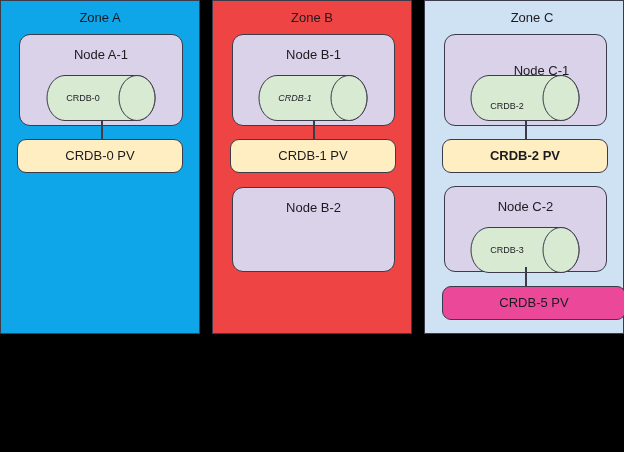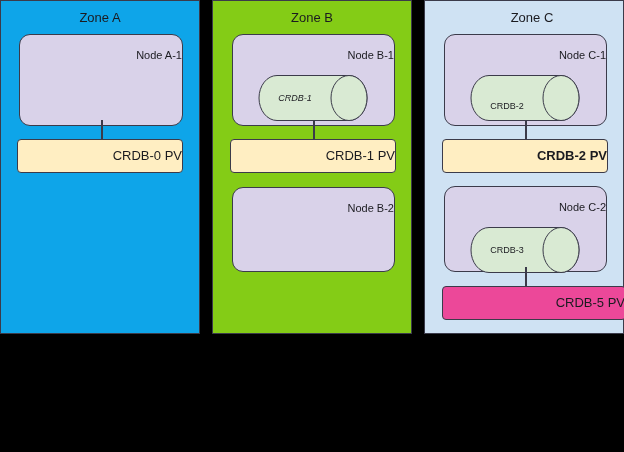--- a/index.html
+++ b/index.html
@@ -40,34 +40,34 @@
     position: absolute;
     background: #d9d2e9;
     border: 1px solid #3b3b4a;
     border-radius: 11px;
     box-sizing: border-box;
   }
   .node-label {
     position: absolute;
     left: 0;
     width: 100%;
-    text-align: right;
-    font-size: 11px;
+    text-align: center;
+    font-size: 13px;
     color: #1b1b20;
     line-height: 16px;
   }
   .pv {
     position: absolute;
     background: #ffeec2;
     border: 1px solid #3b3b4a;
-    border-radius: 4px;
+    border-radius: 9px;
     box-sizing: border-box;
     display: flex;
     align-items: center;
-    justify-content: flex-end;
+    justify-content: center;
   }
   .pv-label {
     font-size: 13px;
     color: #1b1b20;
     line-height: 16px;
   }
   .connector {
     position: absolute;
     width: 2px;
     background: #2b2b33;
@@ -94,26 +94,33 @@
 </head>
 <body style="background: rgb(0, 0, 0);">
 
 <div class="canvas"></div>
 
 <div class="zone" style="left: 0px; top: 0px; width: 200px; height: 334px; background: #0ea5e9; border-color: rgb(59, 59, 74);">
     <div class="zone-label" style="top: 9px;">Zone A</div>
     <div class="node" style="left: 18px; top: 33px; width: 164px; height: 92px; background: rgb(217, 210, 233); border-color: rgb(59, 59, 74);">
       <div class="node-label" style="top: 12px;">Node A-1</div>
     </div>
+    <div class="cylinder" style="left: 46px; top: 74px; width: 108px; height: 46px;">
+      <svg class="cyl-svg" width="108" height="46" viewBox="0 0 108 46">
+        <path d="M 18 0.5 L 90 0.5 A 18 22.5 0 0 1 90 45.5 L 18 45.5 A 18 22.5 0 0 1 18 0.5 Z" fill="#d9ead3" stroke="#3b3b4a" stroke-width="1"></path>
+        <ellipse cx="90" cy="23" rx="18" ry="22.5" fill="#d9ead3" stroke="#3b3b4a" stroke-width="1"></ellipse>
+      </svg>
+      <div class="cyl-label" style="width: 72px;">CRDB-0</div>
+    </div>
     <div class="connector" style="left: 100px; top: 119px; height: 20px; background: rgb(59, 59, 74);"></div>
     <div class="pv" style="left: 16px; top: 138px; width: 166px; height: 34px; background: rgb(255, 238, 194); border-color: rgb(59, 59, 74);">
       <div class="pv-label">CRDB-0 PV</div>
     </div>
   </div>
-<div class="zone" style="left: 212px; top: 0px; width: 200px; height: 334px; background: #84cc16; border-color: rgb(59, 59, 74);">
+<div class="zone" style="left: 212px; top: 0px; width: 200px; height: 334px; background: #ef4444; border-color: rgb(59, 59, 74);">
     <div class="zone-label" style="top: 9px;">Zone B</div>
     <div class="node" style="left: 19px; top: 33px; width: 163px; height: 92px; background: rgb(217, 210, 233); border-color: rgb(59, 59, 74);">
       <div class="node-label" style="top: 12px;">Node B-1</div>
     </div>
     <div class="cylinder" style="left: 46px; top: 74px; width: 108px; height: 46px;">
       <svg class="cyl-svg" width="108" height="46" viewBox="0 0 108 46">
         <path d="M 18 0.5 L 90 0.5 A 18 22.5 0 0 1 90 45.5 L 18 45.5 A 18 22.5 0 0 1 18 0.5 Z" fill="#d9ead3" stroke="#3b3b4a" stroke-width="1"></path>
         <ellipse cx="90" cy="23" rx="18" ry="22.5" fill="#d9ead3" stroke="#3b3b4a" stroke-width="1"></ellipse>
       </svg>
       <div class="cyl-label" style="width: 72px; font-style: italic;">CRDB-1</div>
@@ -122,21 +129,21 @@
     <div class="pv" style="left: 17px; top: 138px; width: 166px; height: 34px; background: rgb(255, 238, 194); border-color: rgb(59, 59, 74);">
       <div class="pv-label">CRDB-1 PV</div>
     </div>
     <div class="node" style="left: 19px; top: 186px; width: 163px; height: 85px; background: rgb(217, 210, 233); border-color: rgb(59, 59, 74);">
       <div class="node-label" style="top: 12px;">Node B-2</div>
     </div>
   </div>
 <div class="zone" style="left: 424px; top: 0px; width: 200px; height: 334px; background: rgb(207, 226, 243); border-color: rgb(59, 59, 74);">
     <div class="zone-label" style="top: 9px; margin-left: 8px;">Zone C</div>
     <div class="node" style="left: 19px; top: 33px; width: 163px; height: 92px; background: rgb(217, 210, 233); border-color: rgb(59, 59, 74);">
-      <div class="node-label" style="top: 12px;">Node C-1</div>
+      <div class="node-label" style="top: 28px; margin-left: 16px;">Node C-1</div>
     </div>
     <div class="cylinder" style="left: 46px; top: 74px; width: 108px; height: 62px;">
       <svg class="cyl-svg" width="108" height="46" viewBox="0 0 108 46">
         <path d="M 18 0.5 L 90 0.5 A 18 22.5 0 0 1 90 45.5 L 18 45.5 A 18 22.5 0 0 1 18 0.5 Z" fill="#d9ead3" stroke="#3b3b4a" stroke-width="1"></path>
         <ellipse cx="90" cy="23" rx="18" ry="22.5" fill="#d9ead3" stroke="#3b3b4a" stroke-width="1"></ellipse>
       </svg>
       <div class="cyl-label" style="width: 72px;">CRDB-2</div>
     </div>
     <div class="connector" style="left: 100px; top: 119px; height: 20px; background: rgb(59, 59, 74);"></div>
     <div class="pv" style="left: 17px; top: 138px; width: 166px; height: 34px; background: rgb(255, 238, 194); border-color: rgb(59, 59, 74); font-weight: bold;">

